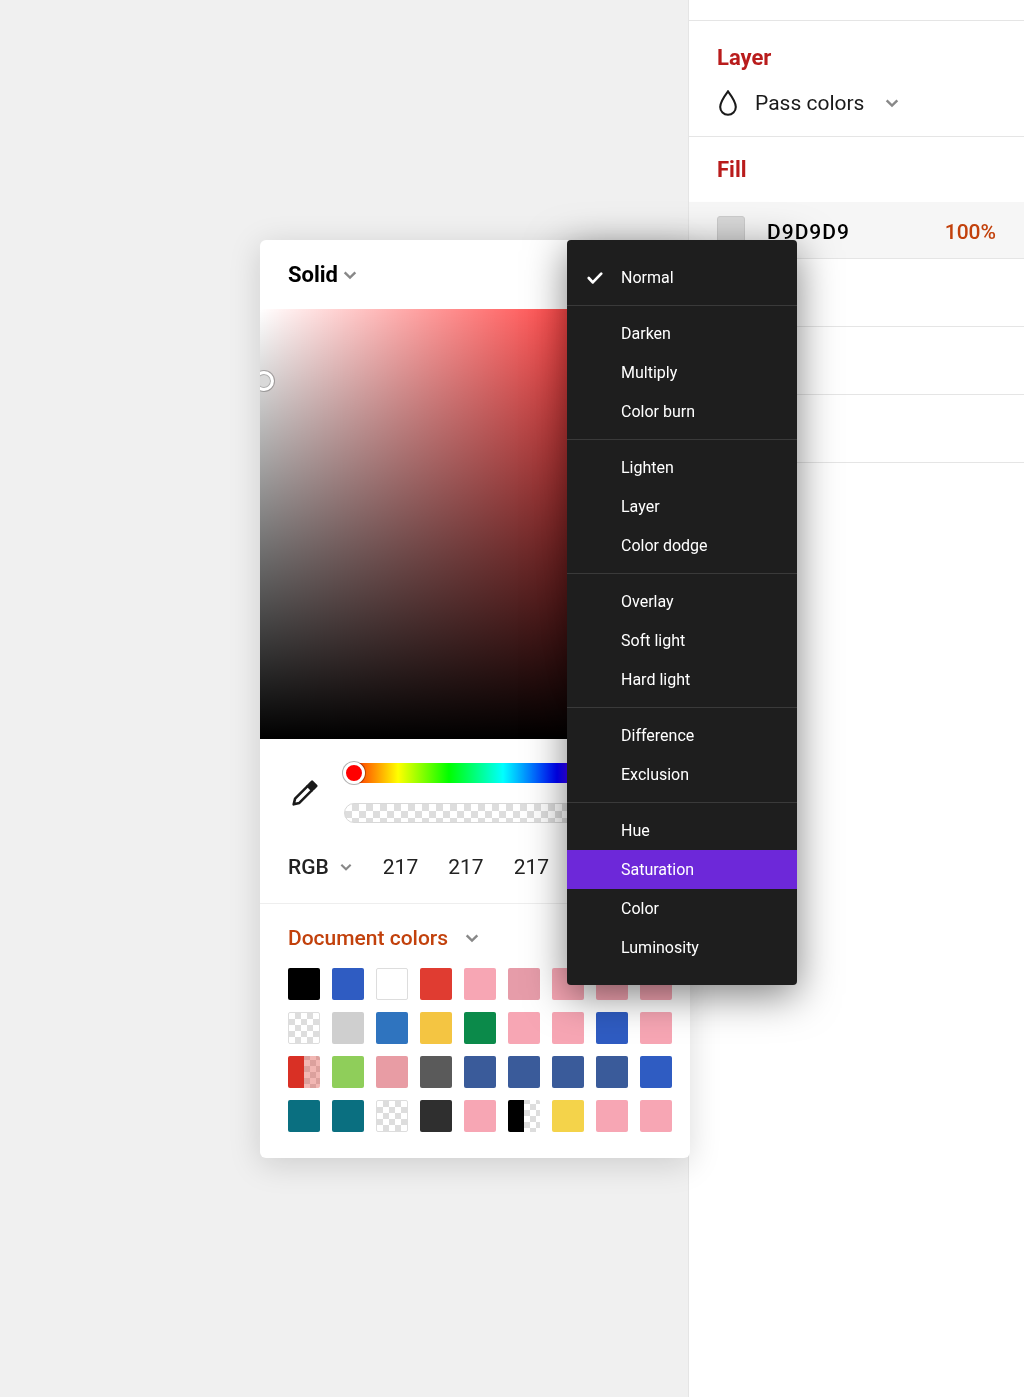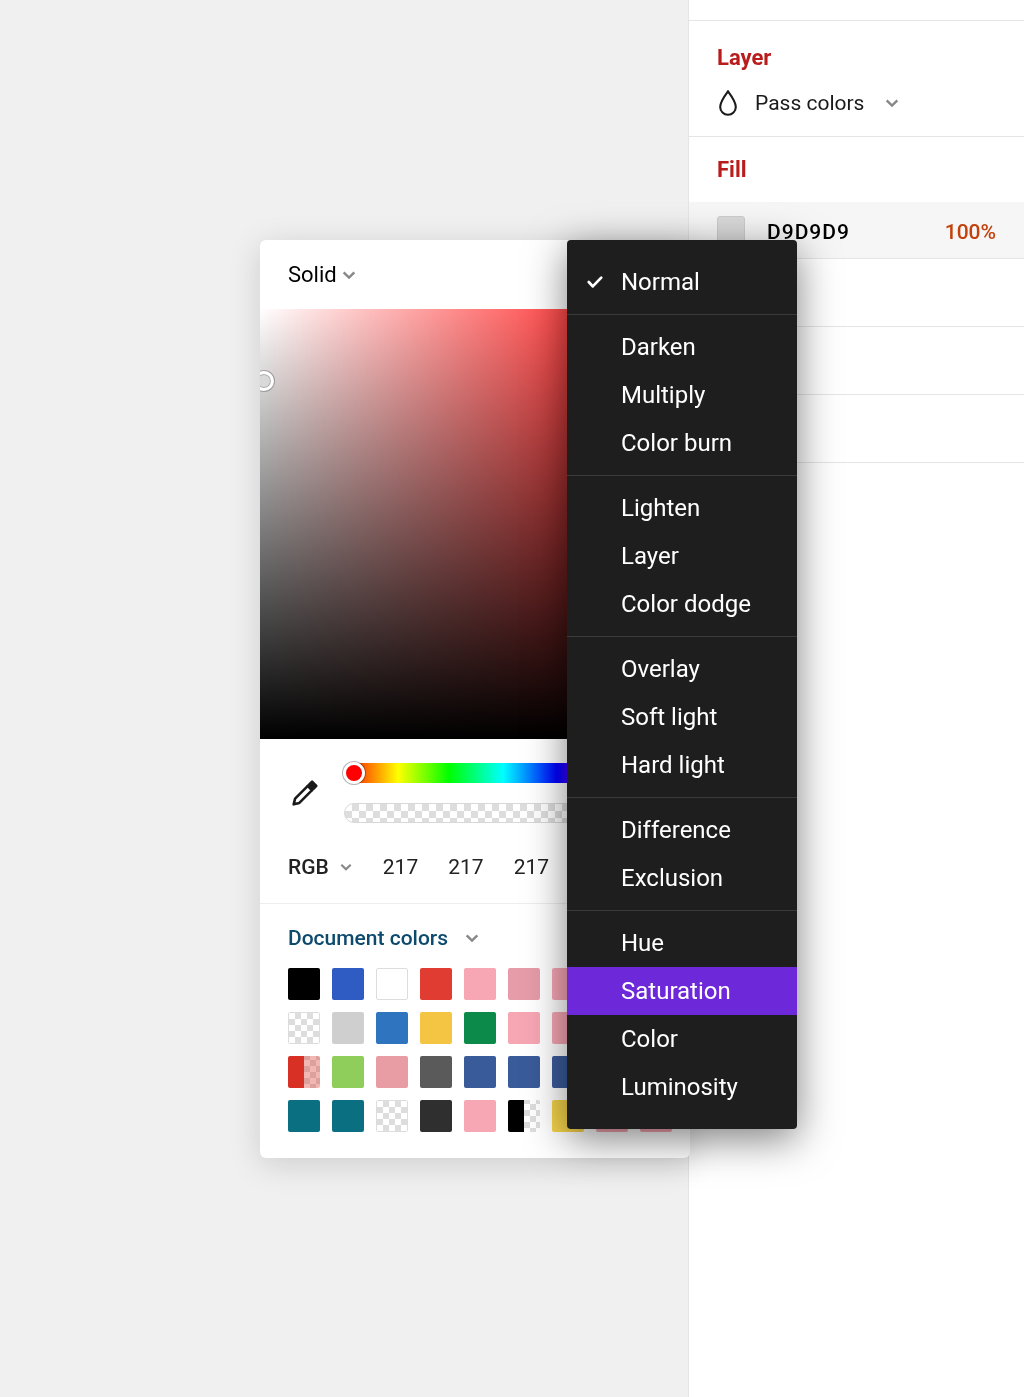--- a/index.html
+++ b/index.html
@@ -71,21 +71,21 @@
     background: #fff;
     border-radius: 6px;
     box-shadow: 0 6px 32px rgba(0,0,0,0.15);
     overflow: hidden;
   }
   .picker-header {
     display: flex;
     align-items: center;
     padding: 22px 28px;
     font-size: 22px;
-    font-weight: 400;
+    font-weight: 700;
   }
   .picker-header .chev { font-weight:400;}
   .sat-field {
     position: relative;
     height: 430px;
     background:
       linear-gradient(to top, #000, rgba(0,0,0,0)),
       linear-gradient(to right, #fff, rgba(255,255,255,0)),
       #ff0000;
   }
@@ -138,21 +138,21 @@
     color:#222;
     border-bottom:1px solid #eee;
   }
   .value-row .mode { font-weight:500; display:flex; align-items:center; gap:6px; cursor:pointer;}
   .value-row .chev{ color:#888; font-size:17px; }
   .doc-colors {
     padding: 22px 28px 26px 28px;
   }
   .doc-title-row {
     display:flex; align-items:center; gap:12px;
-    font-size: 21px; font-weight:500; color:#0c4a6e;
+    font-size: 21px; font-weight:500; color:#c2410c;
     margin-bottom: 18px;
     cursor:pointer;
   }
   .swatch-grid {
     display:grid;
     grid-template-columns: repeat(9, 32px);
     gap: 12px;
   }
   .swatch {
     width:32px; height:32px; border-radius:2px;
@@ -169,21 +169,21 @@
   .dropdown {
     position:absolute;
     left: 567px;
     top: 240px;
     width: 230px;
     background:#1e1e1e;
     border-radius: 4px;
     box-shadow: 0 10px 40px rgba(0,0,0,.5);
     padding: 10px 0;
     color: #fff;
-    font-size: 24px;
+    font-size: 16px;
   }
   .dd-group { padding: 8px 0; }
   .dd-sep { border-top:1px solid #3a3a3a; }
   .dd-item {
     display:flex;
     align-items:center;
     padding: 10px 20px 10px 54px;
     position:relative;
     cursor:pointer;
     white-space:nowrap;

